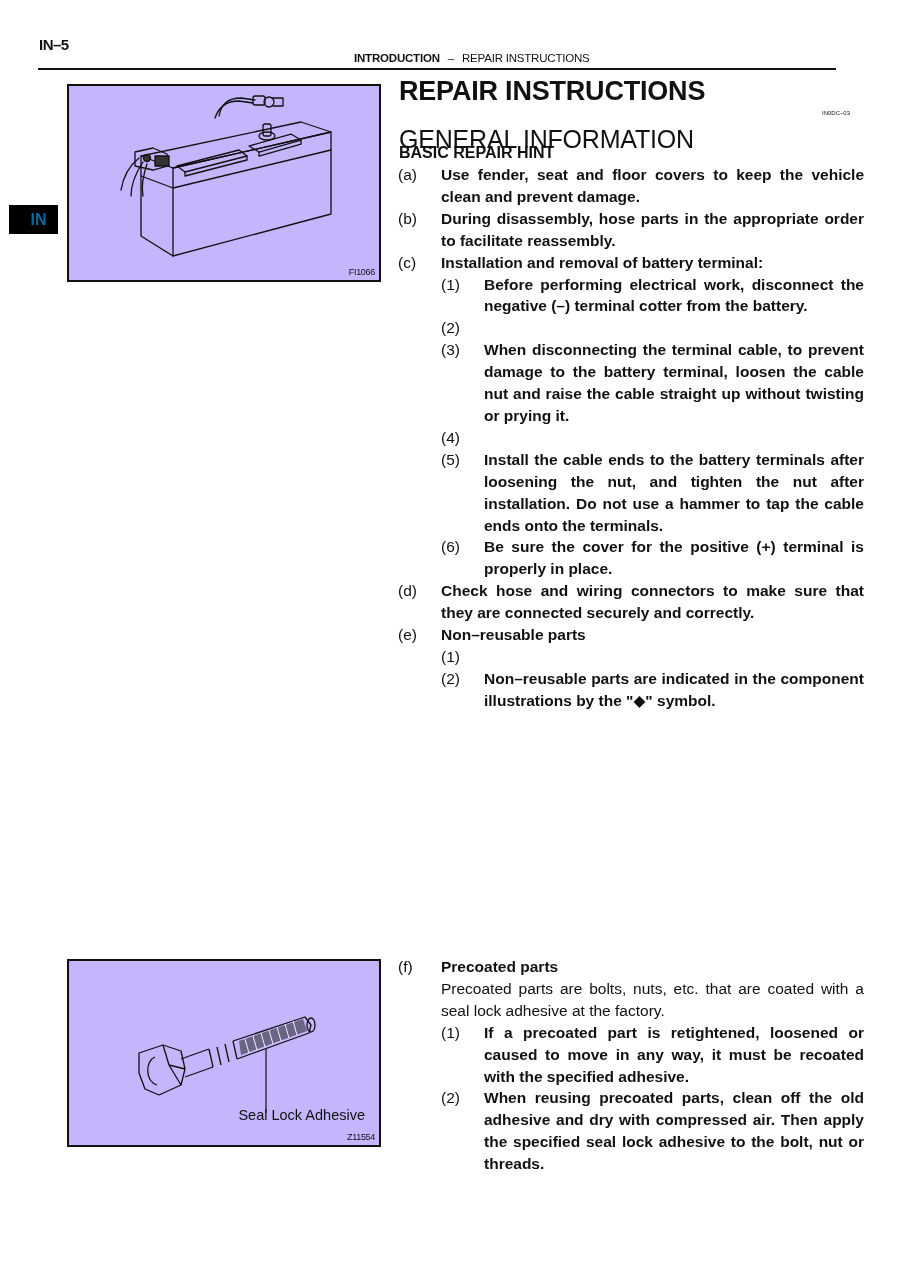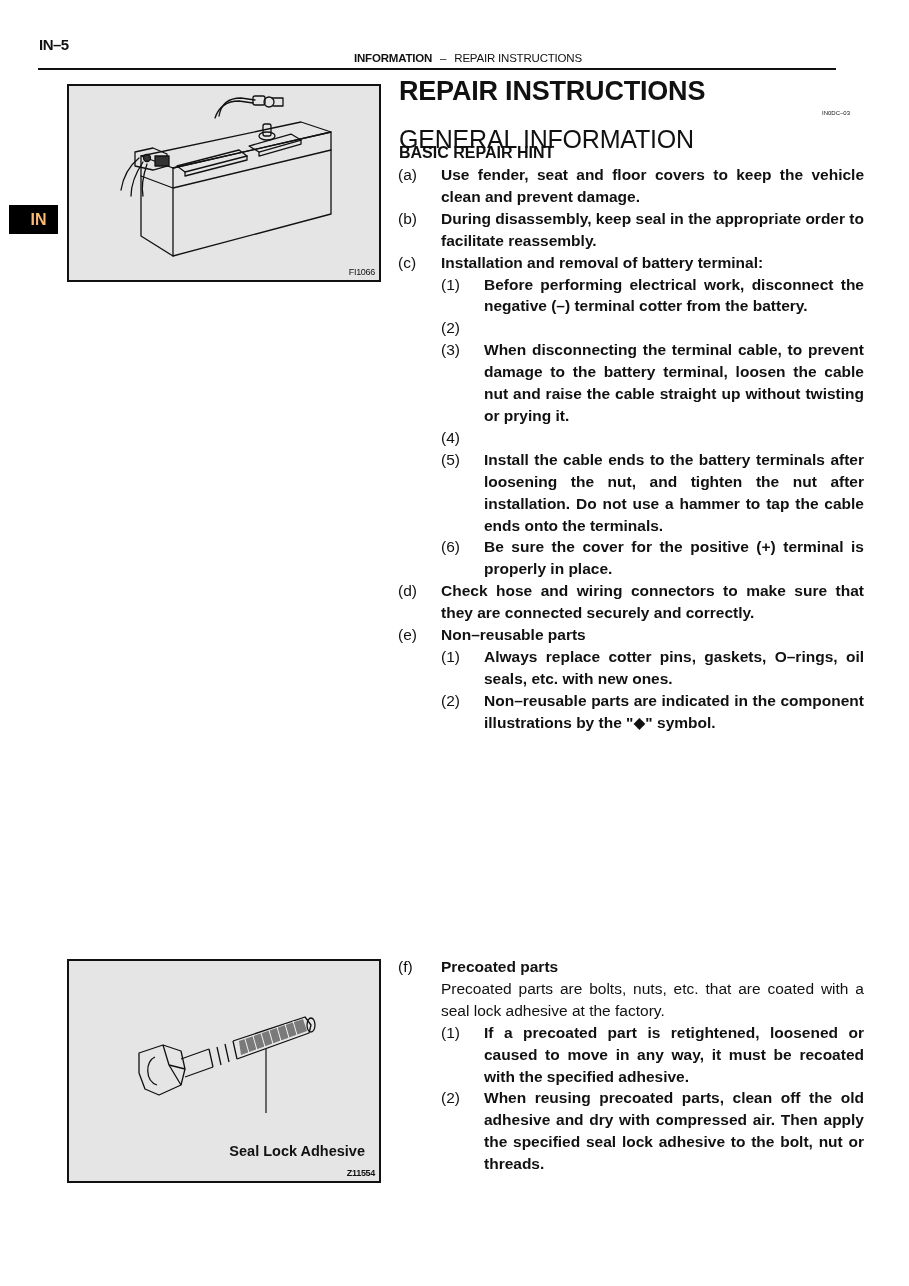--- a/index.html
+++ b/index.html
@@ -5,26 +5,26 @@
   * { box-sizing: border-box; margin: 0; padding: 0; }
   html, body { width: 909px; height: 1286px; background: #ffffff; overflow: hidden; }
   body { position: relative; font-family: "Liberation Sans", "DejaVu Sans", sans-serif; color: #111; }
 
   .page-num { position: absolute; left: 39px; top: 36px; font-size: 15px; font-weight: bold; letter-spacing: -0.5px; }
   .running-head { position: absolute; left: 354px; top: 52px; font-size: 11.5px; letter-spacing: -0.2px; white-space: nowrap; }
   .running-head .sect { font-weight: bold; }
   .running-head .dash { margin: 0 8px; }
   .head-rule { position: absolute; left: 38px; top: 68px; width: 798px; height: 2px; background: #111; }
 
-  .side-tab { position: absolute; left: 9px; top: 205px; width: 49px; height: 29px; background: #000; color: #fdba74;
+  .side-tab { position: absolute; left: 9px; top: 205px; width: 49px; height: 29px; background: #000; color: #0369a1;
               font-weight: bold; font-size: 16px; display: flex; align-items: center; justify-content: center; padding-left: 10px; }
 
-  .fig { position: absolute; border: 2px solid #111; background: #e5e5e5; }
+  .fig { position: absolute; border: 2px solid #111; background: #c4b5fd; }
   .fig-1 { left: 67px; top: 84px; width: 314px; height: 198px; }
-  .fig-2 { left: 67px; top: 959px; width: 314px; height: 224px; font-weight: bold; }
+  .fig-2 { left: 67px; top: 959px; width: 314px; height: 188px; }
   .fig svg { position: absolute; left: 0; top: 0; }
   .fig-code { position: absolute; right: 4px; bottom: 3px; font-size: 9px; letter-spacing: -0.3px; }
   .fig-label { position: absolute; right: 14px; bottom: 22px; font-size: 14.5px; }
 
   .title-1 { position: absolute; left: 399px; top: 76px; font-size: 27px; font-weight: bold; letter-spacing: -0.2px; }
   .title-2 { position: absolute; left: 399px; top: 125px; font-size: 25px; font-weight: normal; letter-spacing: -0.2px; }
   .title-3 { position: absolute; left: 399px; top: 144px; font-size: 16px; font-weight: bold; }
   .doc-code { position: absolute; left: 822px; top: 110px; font-size: 6px; }
 
   .items { position: absolute; left: 398px; width: 466px; font-size: 15.5px; line-height: 21.9px; }
@@ -35,21 +35,21 @@
   .row .txt { flex: 1; text-align: justify; font-weight: bold; }
   .row.sub { padding-left: 43px; }
   .row.sub .mark { flex: 0 0 43px; }
   .para { padding-left: 43px; text-align: justify; }
 </style>
 </head>
 <body>
 
 <div class="page-num">IN–5</div>
 <div class="running-head">
-  <span class="sect">INFORMATION</span><span class="dash">–</span><span>REPAIR INSTRUCTIONS</span>
+  <span class="sect">INTRODUCTION</span><span class="dash">–</span><span>REPAIR INSTRUCTIONS</span>
 </div>
 <div class="head-rule"></div>
 
 <div class="side-tab">IN</div>
 
 <div class="fig fig-1">
   <svg width="310" height="194" viewBox="0 0 310 194">
     <g fill="none" stroke="#111" stroke-width="1.3" stroke-linejoin="round" stroke-linecap="round">
 
       <path d="M150 30 C152 18 160 12 172 12 L186 14"></path>
@@ -89,21 +89,21 @@
 <div class="title-2">GENERAL INFORMATION</div>
 <div class="title-3">BASIC REPAIR HINT</div>
 
 <div class="items items-1">
   <div class="row">
     <span class="mark">(a)</span>
     <span class="txt">Use fender, seat and floor covers to keep the vehicle clean and prevent damage.</span>
   </div>
   <div class="row">
     <span class="mark">(b)</span>
-    <span class="txt">During disassembly, keep seal in the appropriate order to facilitate reassembly.</span>
+    <span class="txt">During disassembly, hose parts in the appropriate order to facilitate reassembly.</span>
   </div>
   <div class="row">
     <span class="mark">(c)</span>
     <span class="txt">Installation and removal of battery terminal:</span>
   </div>
   <div class="row sub">
     <span class="mark">(1)</span>
     <span class="txt">Before performing electrical work, disconnect the negative (–) terminal cotter from the battery.</span>
   </div>
   <div class="row sub">
@@ -127,21 +127,20 @@
   <div class="row">
     <span class="mark">(d)</span>
     <span class="txt">Check hose and wiring connectors to make sure that they are connected securely and correctly.</span>
   </div>
   <div class="row">
     <span class="mark">(e)</span>
     <span class="txt">Non–reusable parts</span>
   </div>
   <div class="row sub">
     <span class="mark">(1)</span>
-    <span class="txt">Always replace cotter pins, gaskets, O–rings, oil seals, etc. with new ones.</span>
   </div>
   <div class="row sub">
     <span class="mark">(2)</span>
     <span class="txt">Non–reusable parts are indicated in the component illustrations by the "◆" symbol.</span>
   </div>
 </div>
 
 <div class="fig fig-2">
   <svg width="310" height="194" viewBox="0 0 310 194">
     <g fill="none" stroke="#111" stroke-width="1.3" stroke-linejoin="round">

